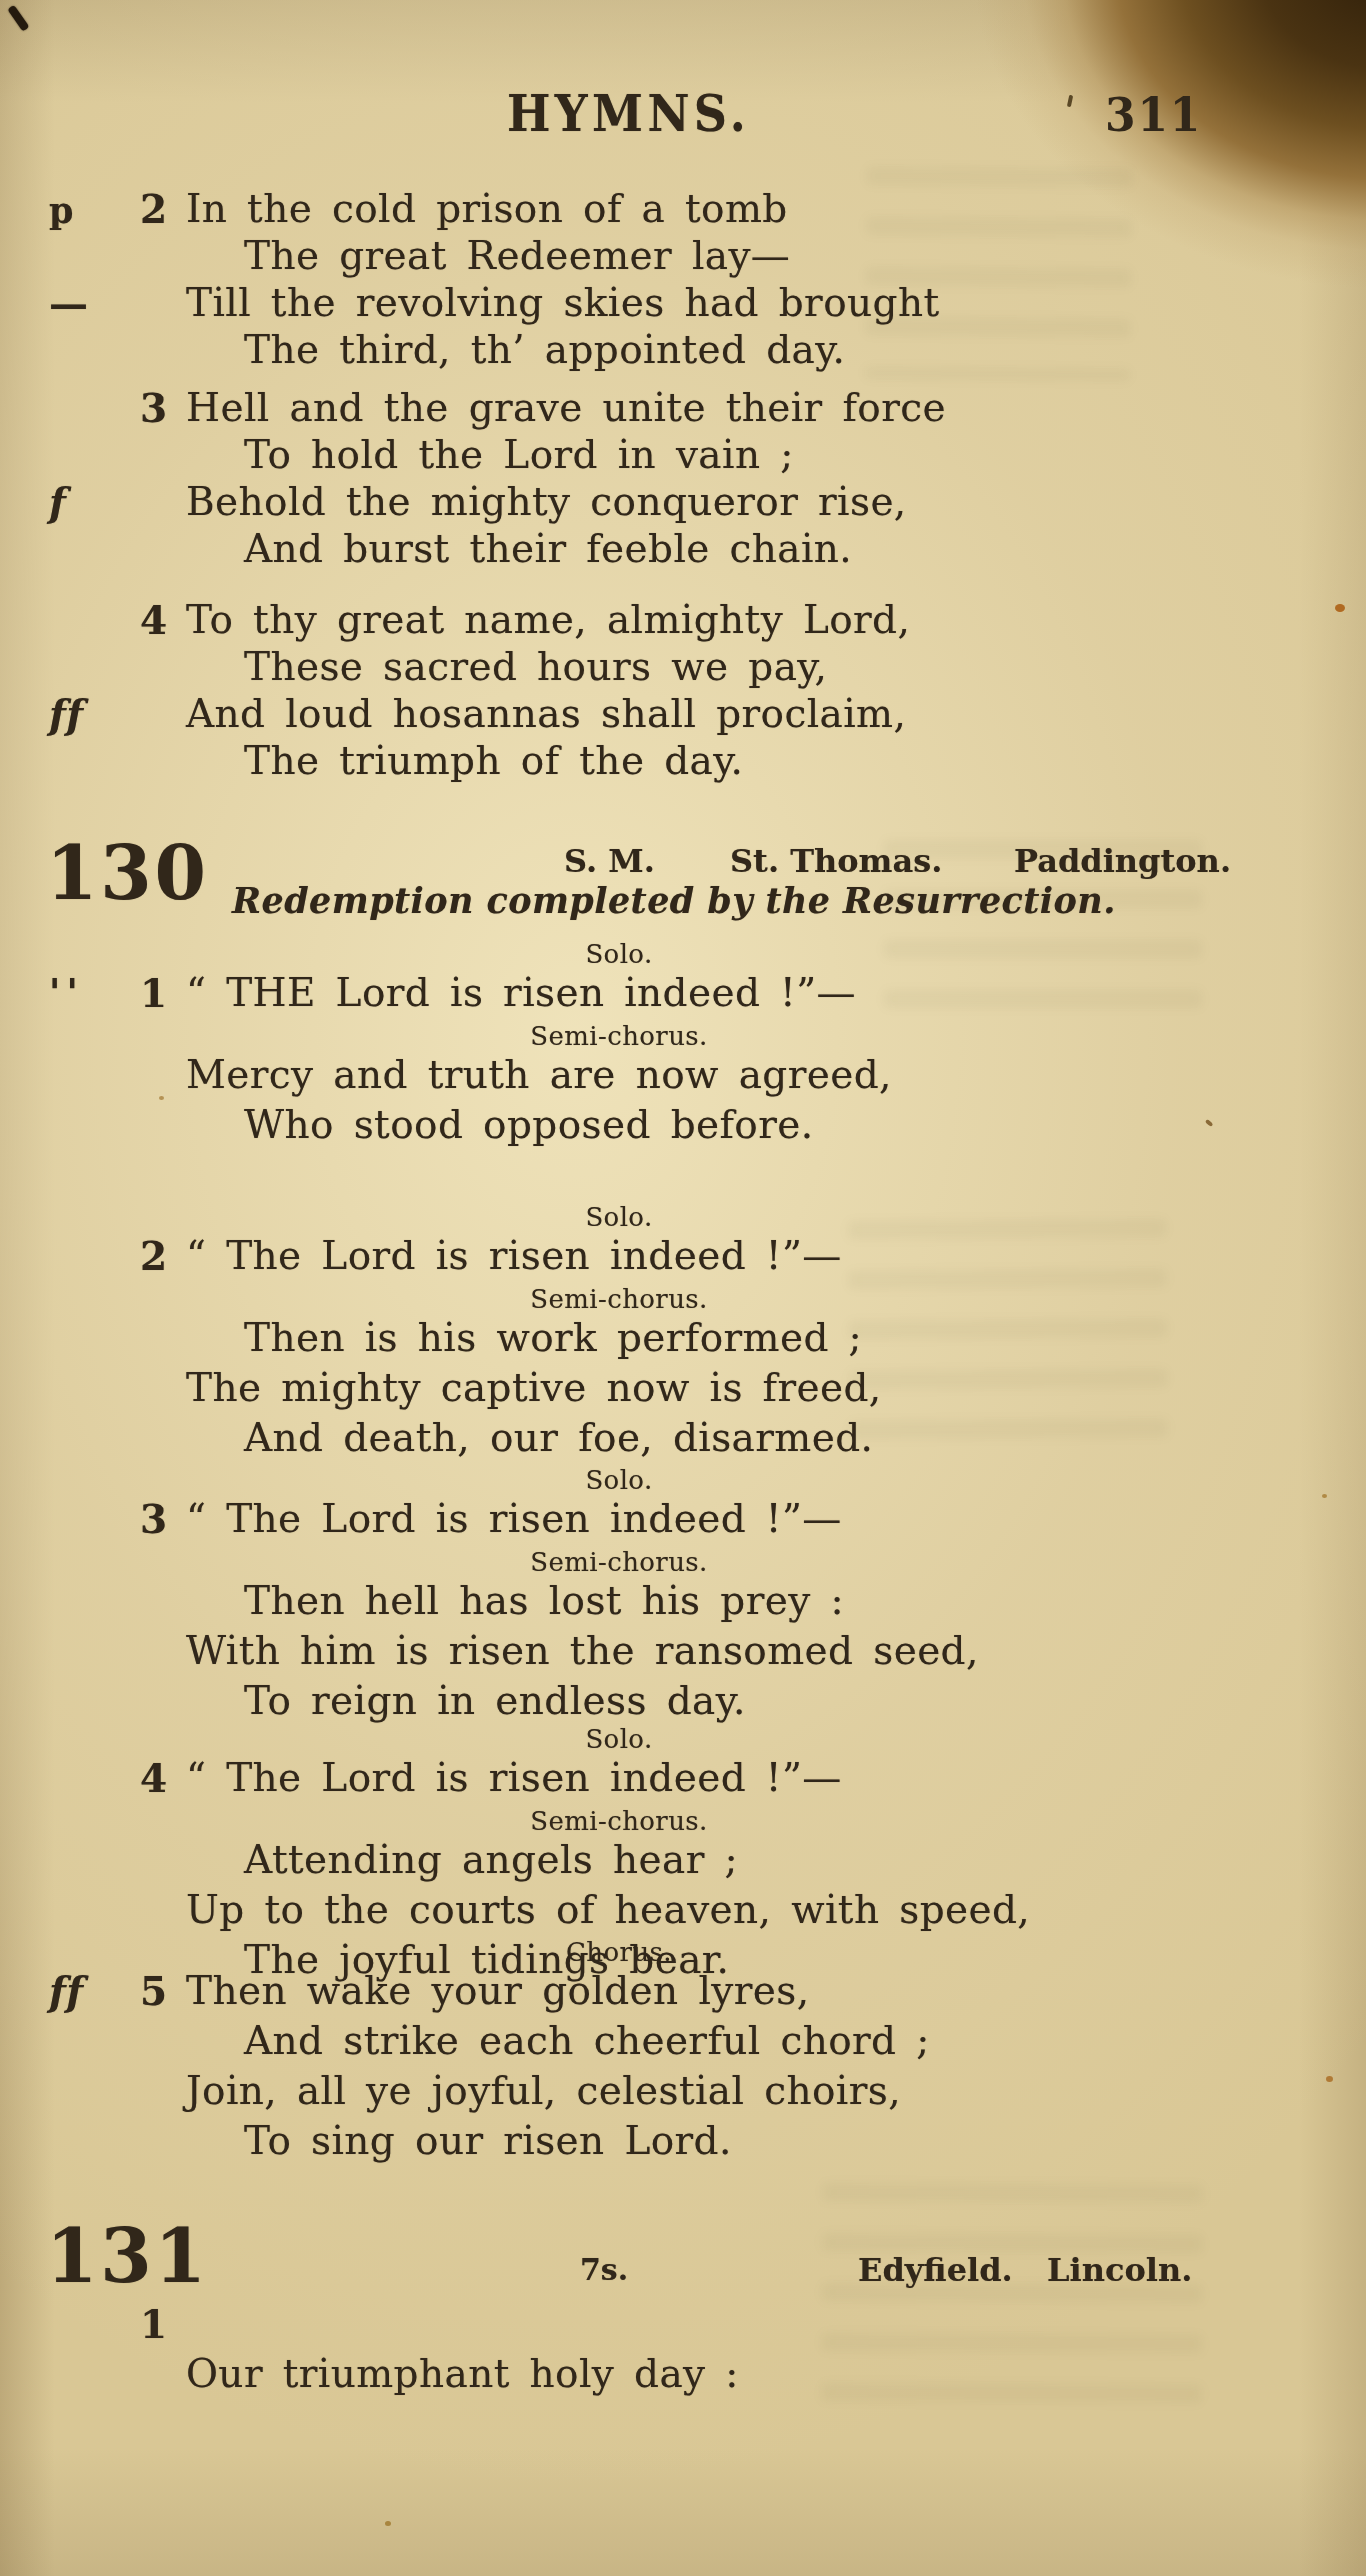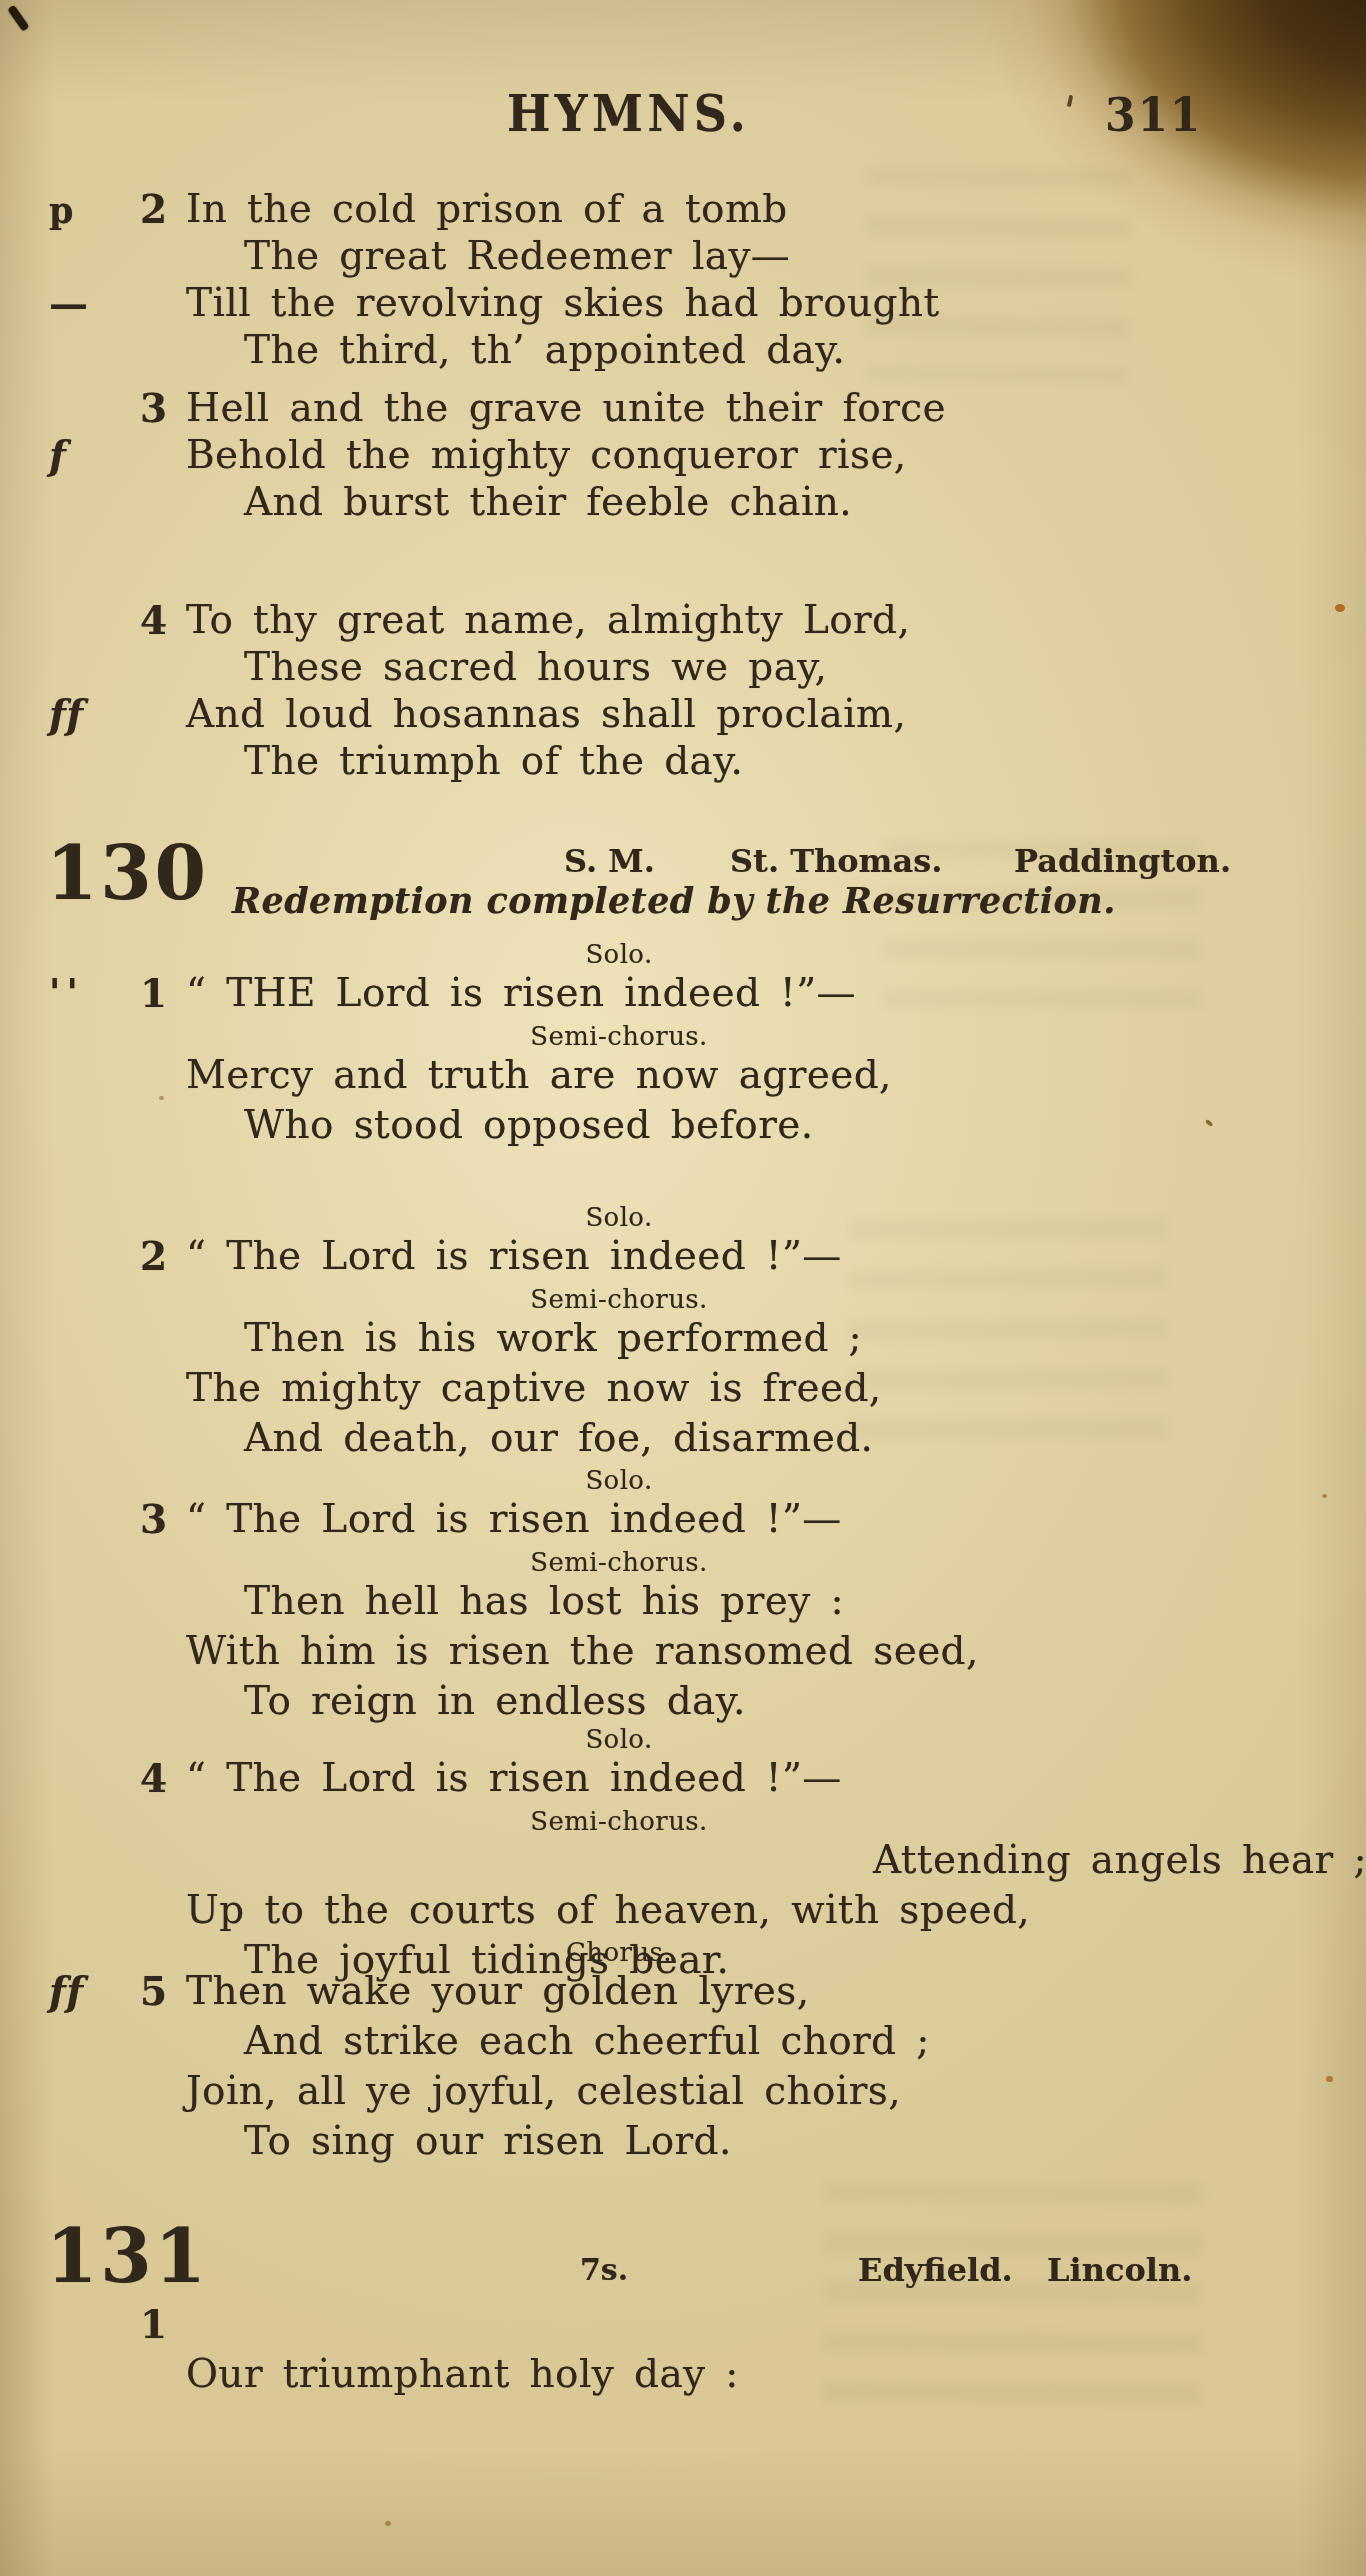--- a/index.html
+++ b/index.html
@@ -99,20 +99,21 @@
 
   <section id="h129-block">
       <div class="stanza" style="top: 187px;">
         <div class="vline ind0" style="height: 47px;"><span class="mark mk-p">p</span><span class="snum">2</span><span>In the cold prison of a tomb</span></div>
         <div class="vline ind1" style="height: 47px;"><span>The great Redeemer lay—</span></div>
         <div class="vline ind0" style="height: 47px;"><span class="mark">—</span><span>Till the revolving skies had brought</span></div>
         <div class="vline ind1" style="height: 47px;"><span>The third, th’ appointed day.</span></div>
       </div>
       <div class="stanza" style="top: 386px;">
         <div class="vline ind0" style="height: 47px;"><span class="snum">3</span><span>Hell and the grave unite their force</span></div>
+        <div class="vline ind1" style="height: 47px;"><span>To hold the Lord in vain ;</span></div>
         <div class="vline ind0" style="height: 47px;"><span class="mark it">f</span><span>Behold the mighty conqueror rise,</span></div>
         <div class="vline ind1" style="height: 47px;"><span>And burst their feeble chain.</span></div>
       </div>
       <div class="stanza" style="top: 598px;">
         <div class="vline ind0" style="height: 47px;"><span class="snum">4</span><span>To thy great name, almighty Lord,</span></div>
         <div class="vline ind1" style="height: 47px;"><span>These sacred hours we pay,</span></div>
         <div class="vline ind0" style="height: 47px;"><span class="mark it">ff</span><span>And loud hosannas shall proclaim,</span></div>
         <div class="vline ind1" style="height: 47px;"><span>The triumph of the day.</span></div>
       </div>
     </section>
@@ -146,21 +147,21 @@
         <div class="vline ind0" style="height: 50px;"><span class="snum">3</span><span>“ The Lord is risen indeed !”—</span></div>
         <div class="label-line" style="height: 32px;">Semi-chorus.</div>
         <div class="vline ind1" style="height: 50px;"><span>Then hell has lost his prey :</span></div>
         <div class="vline ind0" style="height: 50px;"><span>With him is risen the ransomed seed,</span></div>
         <div class="vline ind1" style="height: 50px;"><span>To reign in endless day.</span></div>
       </div>
       <div class="stanza" style="top: 1724px;">
         <div class="label-line" style="height: 32px;">Solo.</div>
         <div class="vline ind0" style="height: 50px;"><span class="snum">4</span><span>“ The Lord is risen indeed !”—</span></div>
         <div class="label-line" style="height: 32px;">Semi-chorus.</div>
-        <div class="vline ind1" style="height: 50px; text-align: right;"><span>Attending angels hear ;</span></div>
+        <div class="vline ind1" style="height: 50px;"><span>Attending angels hear ;</span></div>
         <div class="vline ind0" style="height: 50px;"><span>Up to the courts of heaven, with speed,</span></div>
         <div class="vline ind1" style="height: 50px;"><span>The joyful tidings bear.</span></div>
       </div>
       <div class="stanza" style="top: 1937px;">
         <div class="label-line" style="height: 32px;">Chorus.</div>
         <div class="vline ind0" style="height: 50px;"><span class="mark it">ff</span><span class="snum">5</span><span>Then wake your golden lyres,</span></div>
         <div class="vline ind1" style="height: 50px;"><span>And strike each cheerful chord ;</span></div>
         <div class="vline ind0" style="height: 50px;"><span>Join, all ye joyful, celestial choirs,</span></div>
         <div class="vline ind1" style="height: 50px;"><span>To sing our risen Lord.</span></div>
       </div>

